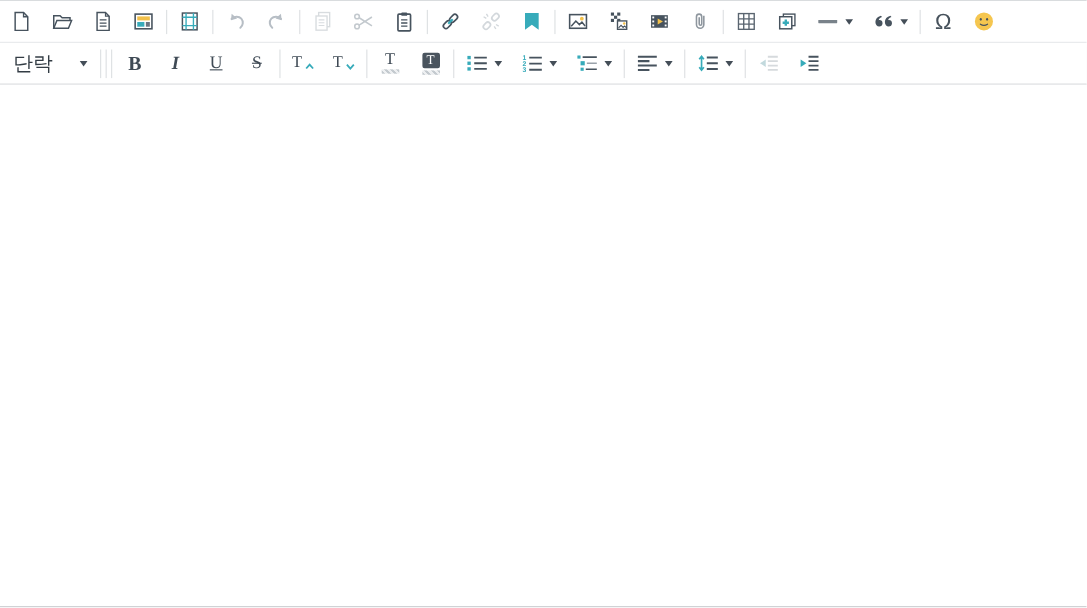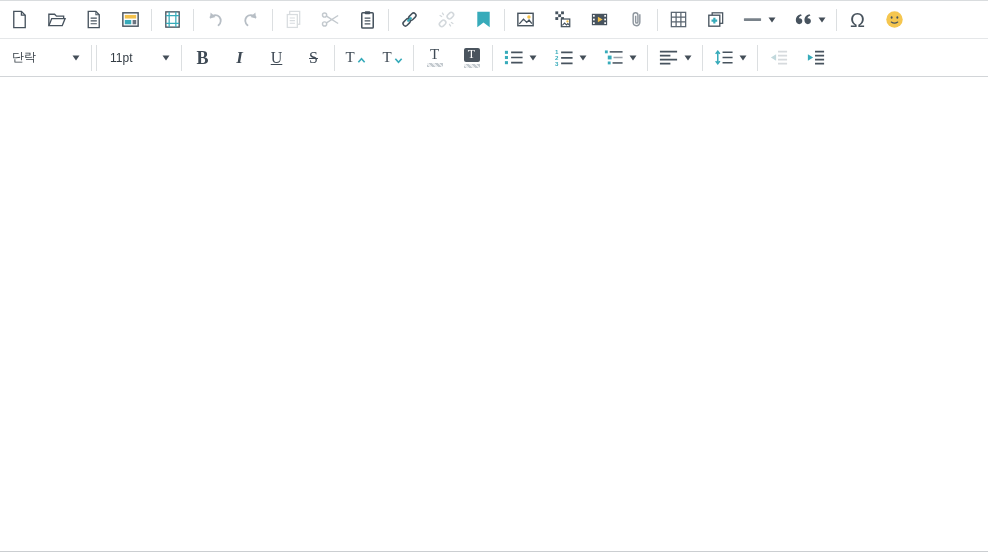--- a/index.html
+++ b/index.html
@@ -17,21 +17,21 @@
   }
   .tb-btn.with-caret { width:auto; padding:0 8px; gap:5px; }
   .tb-btn svg.ic { width:21px; height:21px; display:block; }
   .tb-btn.disabled { cursor:default; }
   .tb-sep { width:1px; height:22px; background:#DCDFE1; margin:0 2px; flex:none; }
   .row2 .tb-sep { height:26px; }
   .tb-select {
     height:30px; display:flex; align-items:center; justify-content:space-between;
     padding:0 9px 0 11px; cursor:pointer; flex:none;
   }
-  .tb-select .lbl { font-size:12px; color:#333C44; white-space:nowrap; }
+  .tb-select .lbl { font-size:18px; color:#333C44; white-space:nowrap; }
   .ddcaret { width:8px; height:6px; flex:none; display:block; }
   .fmt { font-family:"Liberation Serif", serif; color:#3F4A55; font-size:17px; line-height:1; }
   .fmt.b { font-weight:700; font-size:18px; }
   .fmt.i { font-style:italic; font-weight:600; }
   .fmt.u { text-decoration:underline; font-size:16px; }
   .fmt.s { text-decoration:line-through; font-size:16px; }
   .tsize { font-family:"Liberation Serif", serif; font-size:15px; color:#3F4A55; display:flex; align-items:flex-end; gap:2px; line-height:1; }
   .tsize svg { width:9px; height:7px; margin-bottom:1px; }
   .colbtn { display:flex; flex-direction:column; align-items:center; gap:2px; }
   .colT { font-family:"Liberation Serif", serif; font-size:15px; line-height:13px; color:#3F4A55; }
@@ -231,26 +231,20 @@
     </div>
   <div class="toolbar row2" id="tb2">
       <div class="tb-select" style="width: 88px;">
         <span class="lbl">단락</span>
         <svg class="ddcaret" viewBox="0 0 8 6">
           <polygon points="0.5,0.5 7.5,0.5 4,5.5" fill="#444E58"></polygon>
         </svg>
       </div>
       <div class="tb-sep"></div>
       <div class="tb-sep"></div>
-      <div class="tb-select" style="width: 80px;">
-        <span class="lbl">11pt</span>
-        <svg class="ddcaret" viewBox="0 0 8 6">
-          <polygon points="0.5,0.5 7.5,0.5 4,5.5" fill="#444E58"></polygon>
-        </svg>
-      </div>
       <div class="tb-sep"></div>
       <button class="tb-btn">
         <span class="fmt b">B</span>
       </button>
       <button class="tb-btn">
         <span class="fmt i">I</span>
       </button>
       <button class="tb-btn">
         <span class="fmt u">U</span>
       </button>

